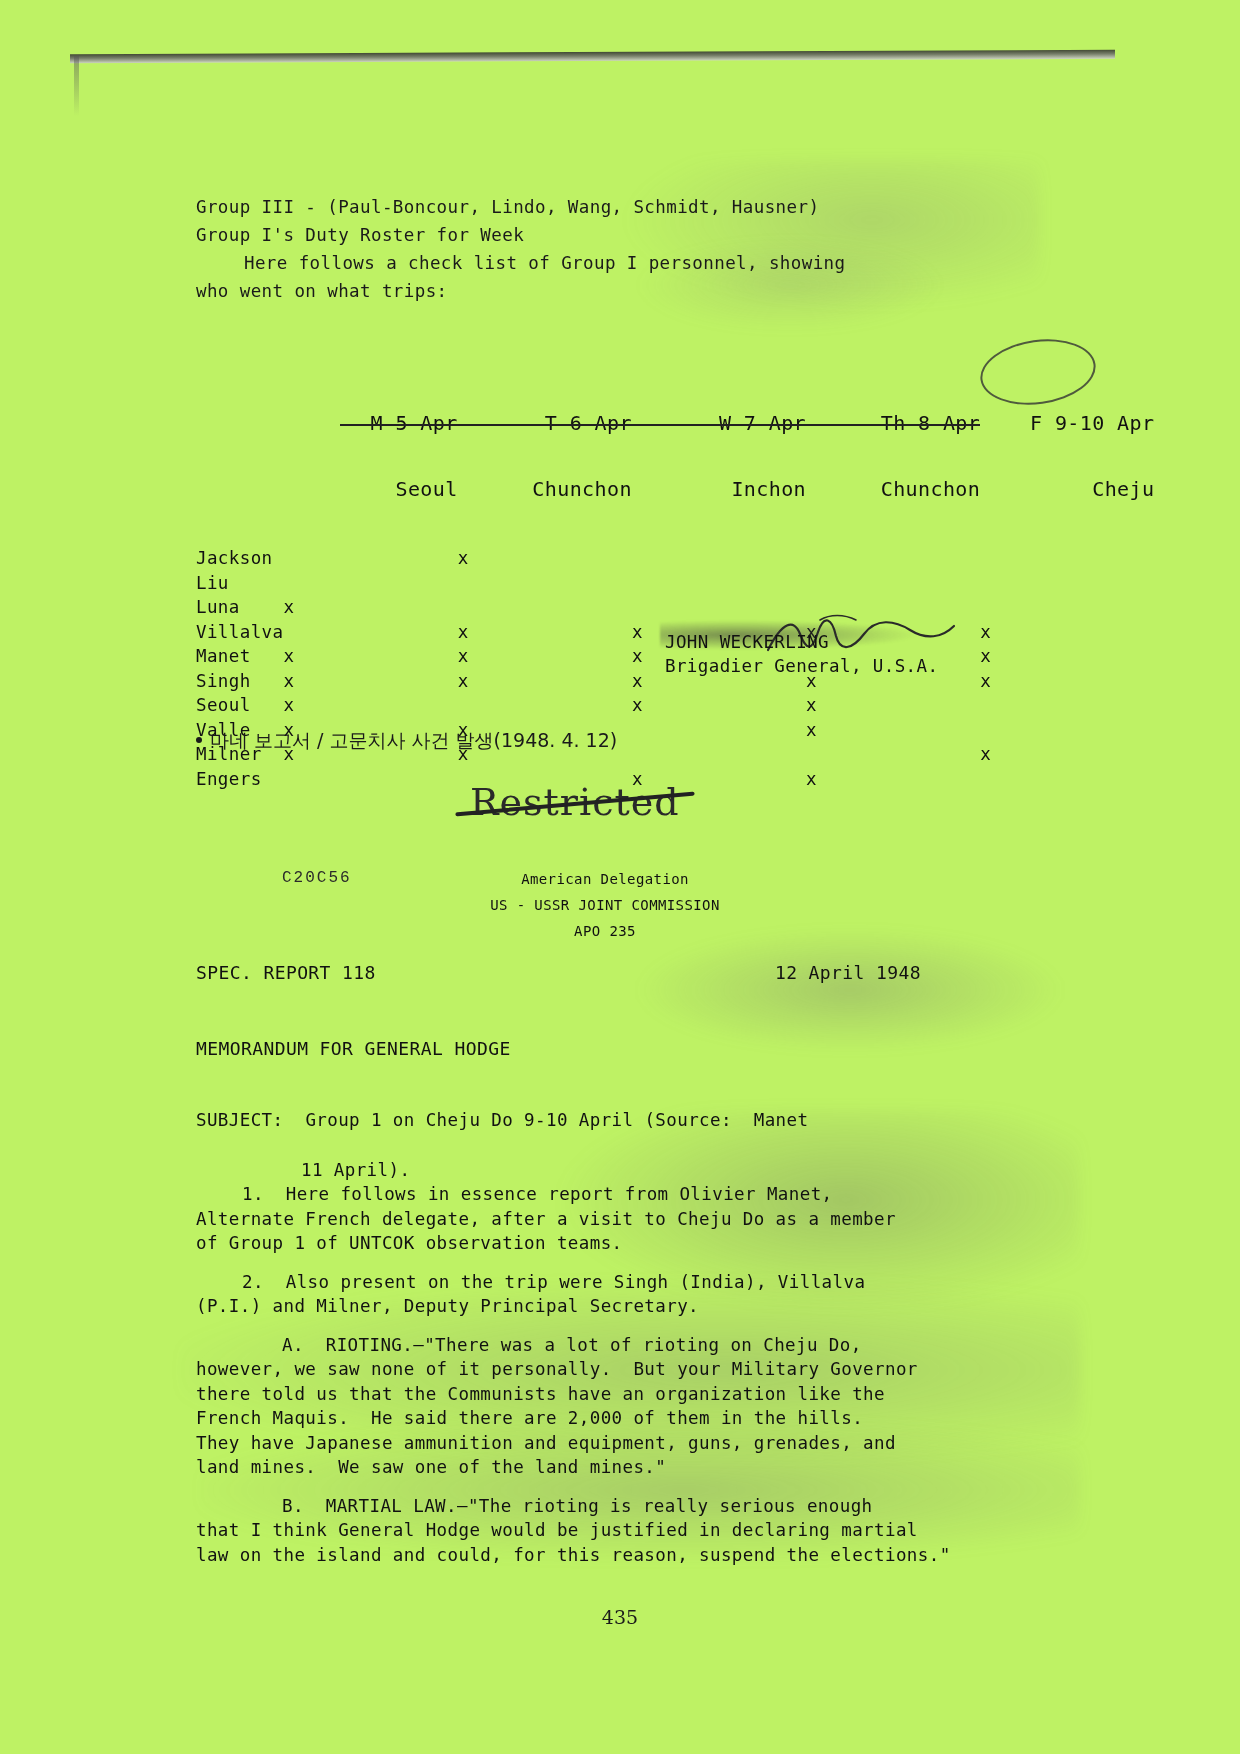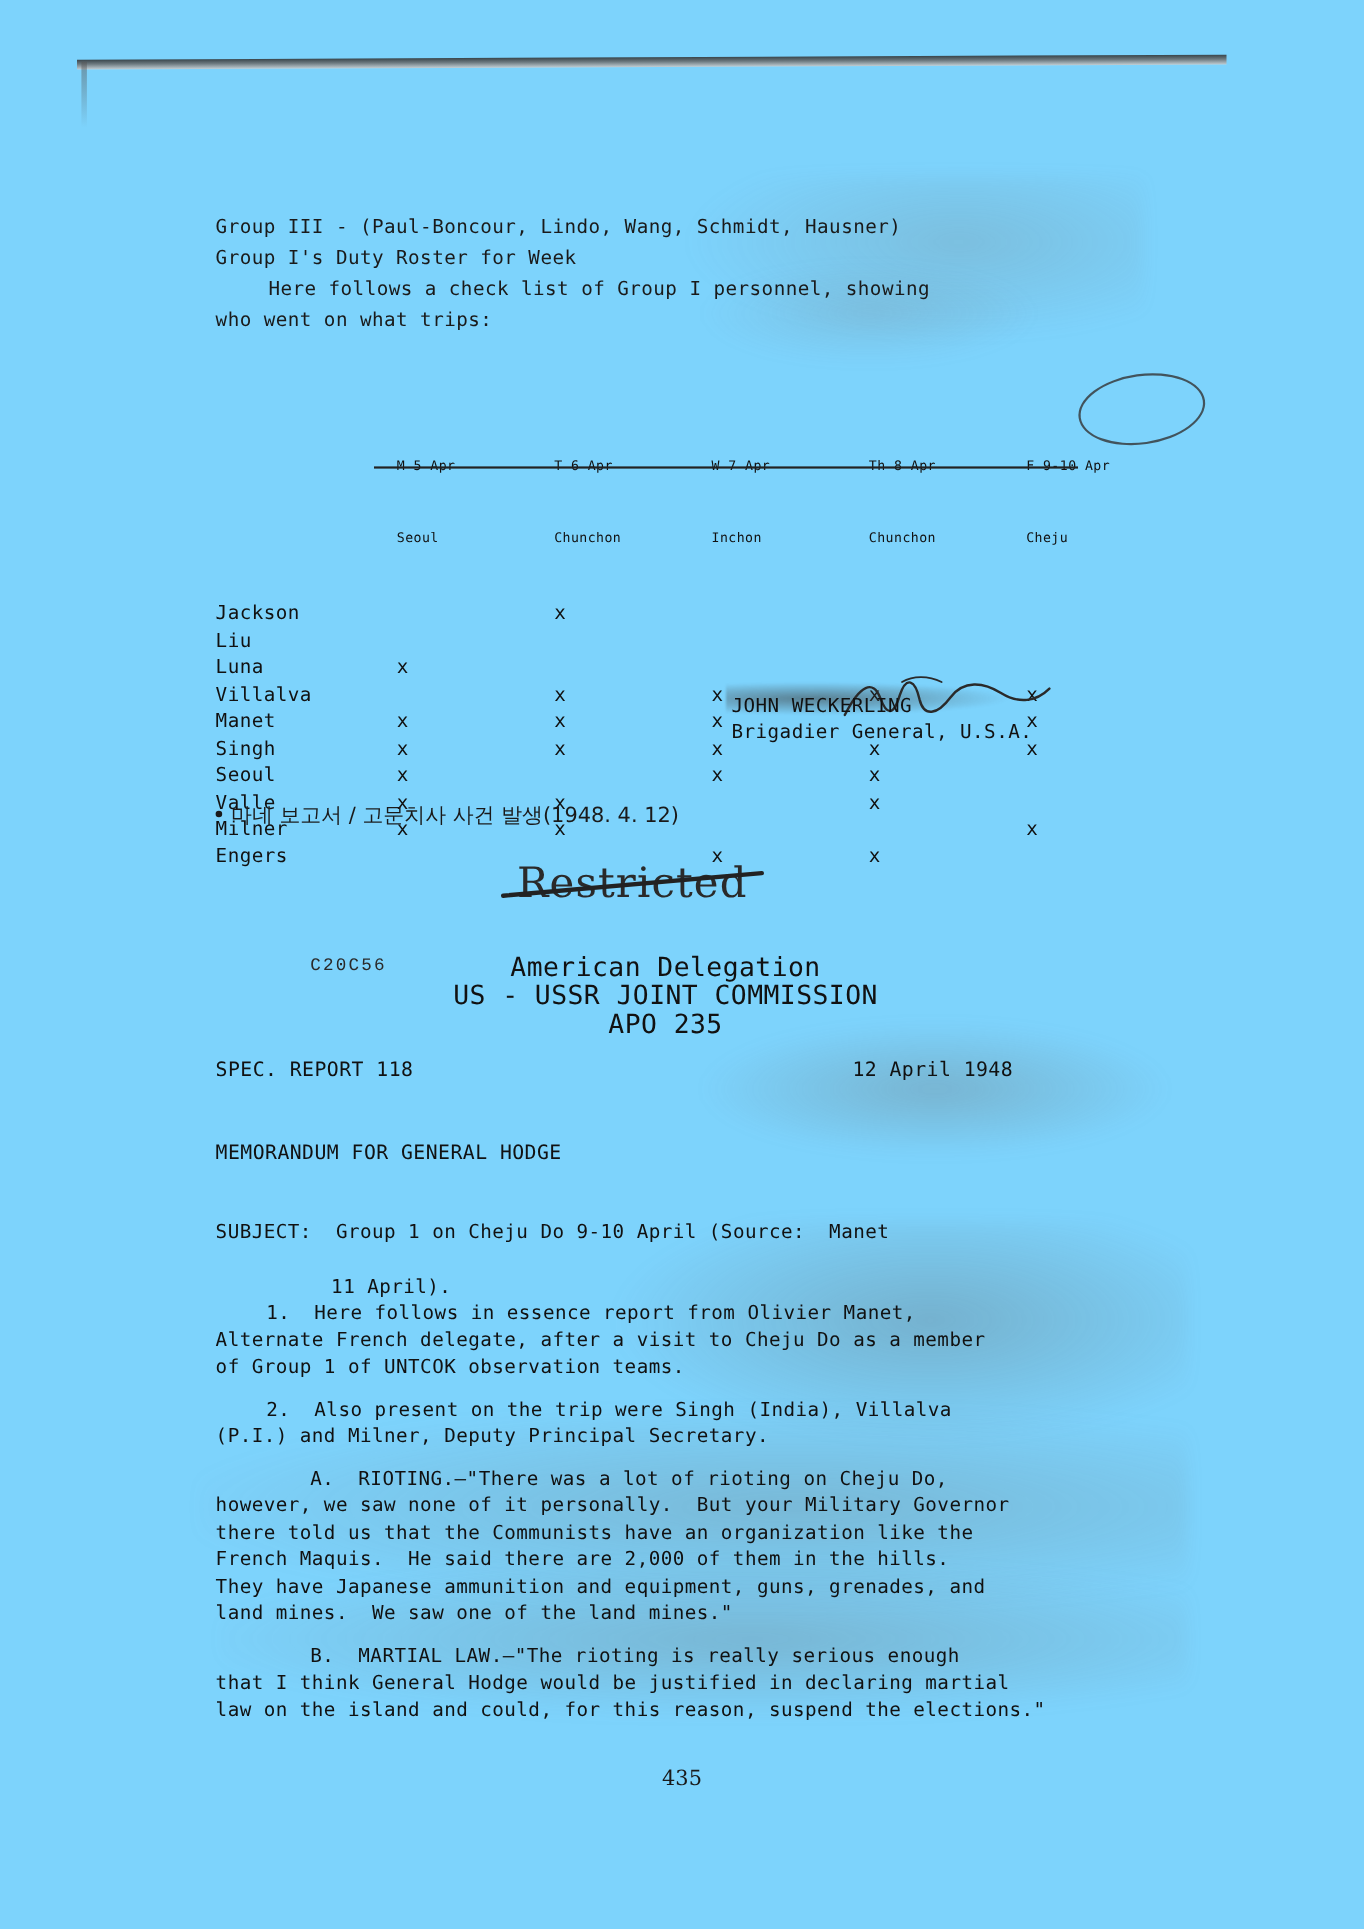--- a/index.html
+++ b/index.html
@@ -12,21 +12,21 @@
     height: 1754px;
     position: relative;
     font-family: "DejaVu Sans Mono", monospace;
     color: #111;
     overflow: hidden;
   }
 
   .page {
     position: absolute;
     inset: 0;
-    background: #7dd3fc;
+    background: #bef264;
   }
 
   
   .edge-top {
     position: absolute;
     left: 70px; top: 52px;
     width: 1045px; height: 9px;
     background: linear-gradient(180deg, #2c2c2c 0%, #6a6a6a 45%, #cfcfcf 100%);
     opacity: .85;
     transform: rotate(-0.25deg);
@@ -78,25 +78,25 @@
     width: 880px;
     font-size: 17.5px;
     line-height: 24.5px;
   }
   table.roster-tbl {
     border-collapse: collapse;
     width: 100%;
   }
   table.roster-tbl th {
     font-weight: normal;
-    text-align: left;
+    text-align: right;
     vertical-align: bottom;
     padding: 0 0 2px 0;
     white-space: pre;
-    font-size: 12px;
+    font-size: 20px;
     line-height: 22px;
     margin-left: 35px;
   }
   table.roster-tbl th .d1 { display: block; }
   table.roster-tbl th .d2 { display: block; }
   .hdr-rule {
     position: absolute;
     left: 340px;
     top: 424px;
     width: 640px;
@@ -203,21 +203,21 @@
     color: #2a2a2a;
     letter-spacing: 2px;
     font-family: Liberation Mono, monospace;
   }
   .letterhead {
     position: absolute;
     left: 390px;
     top: 866px;
     width: 430px;
     text-align: center;
-    font-size: 24px;
+    font-size: 14px;
     line-height: 26px;
   }
 
   .spec-row {
     position: absolute;
     left: 196px;
     top: 962px;
     width: 880px;
     font-size: 18px;
   }

